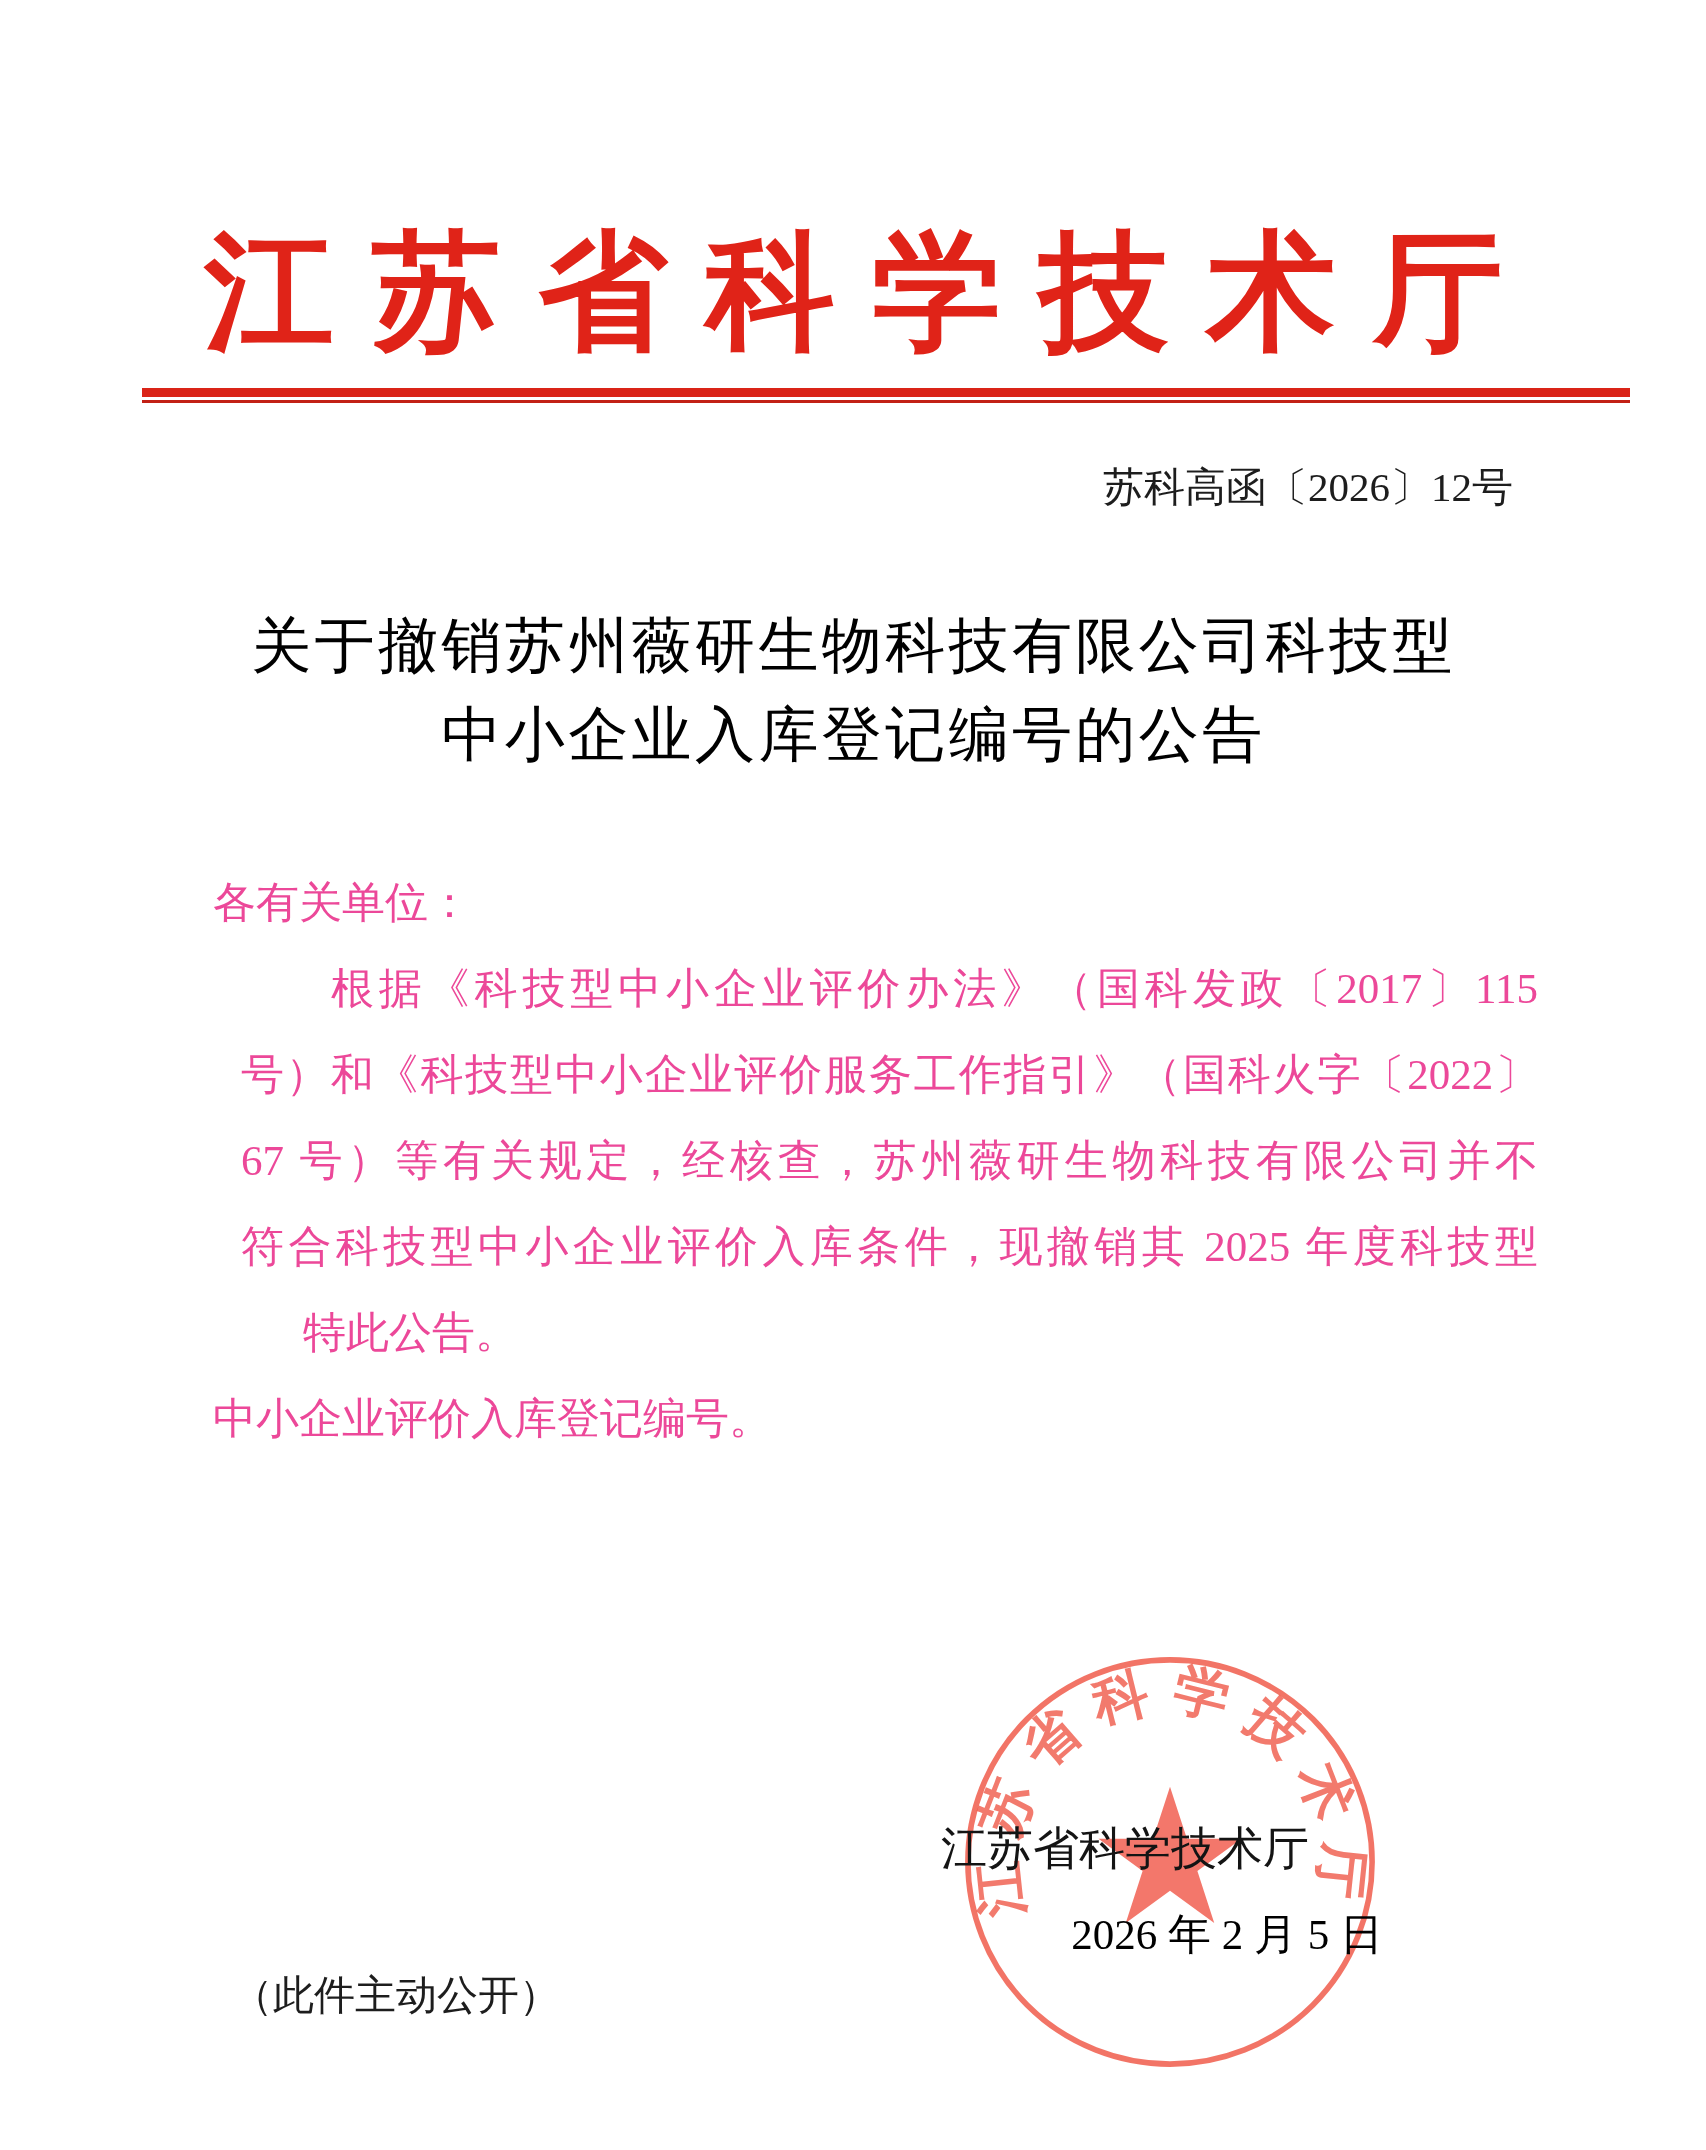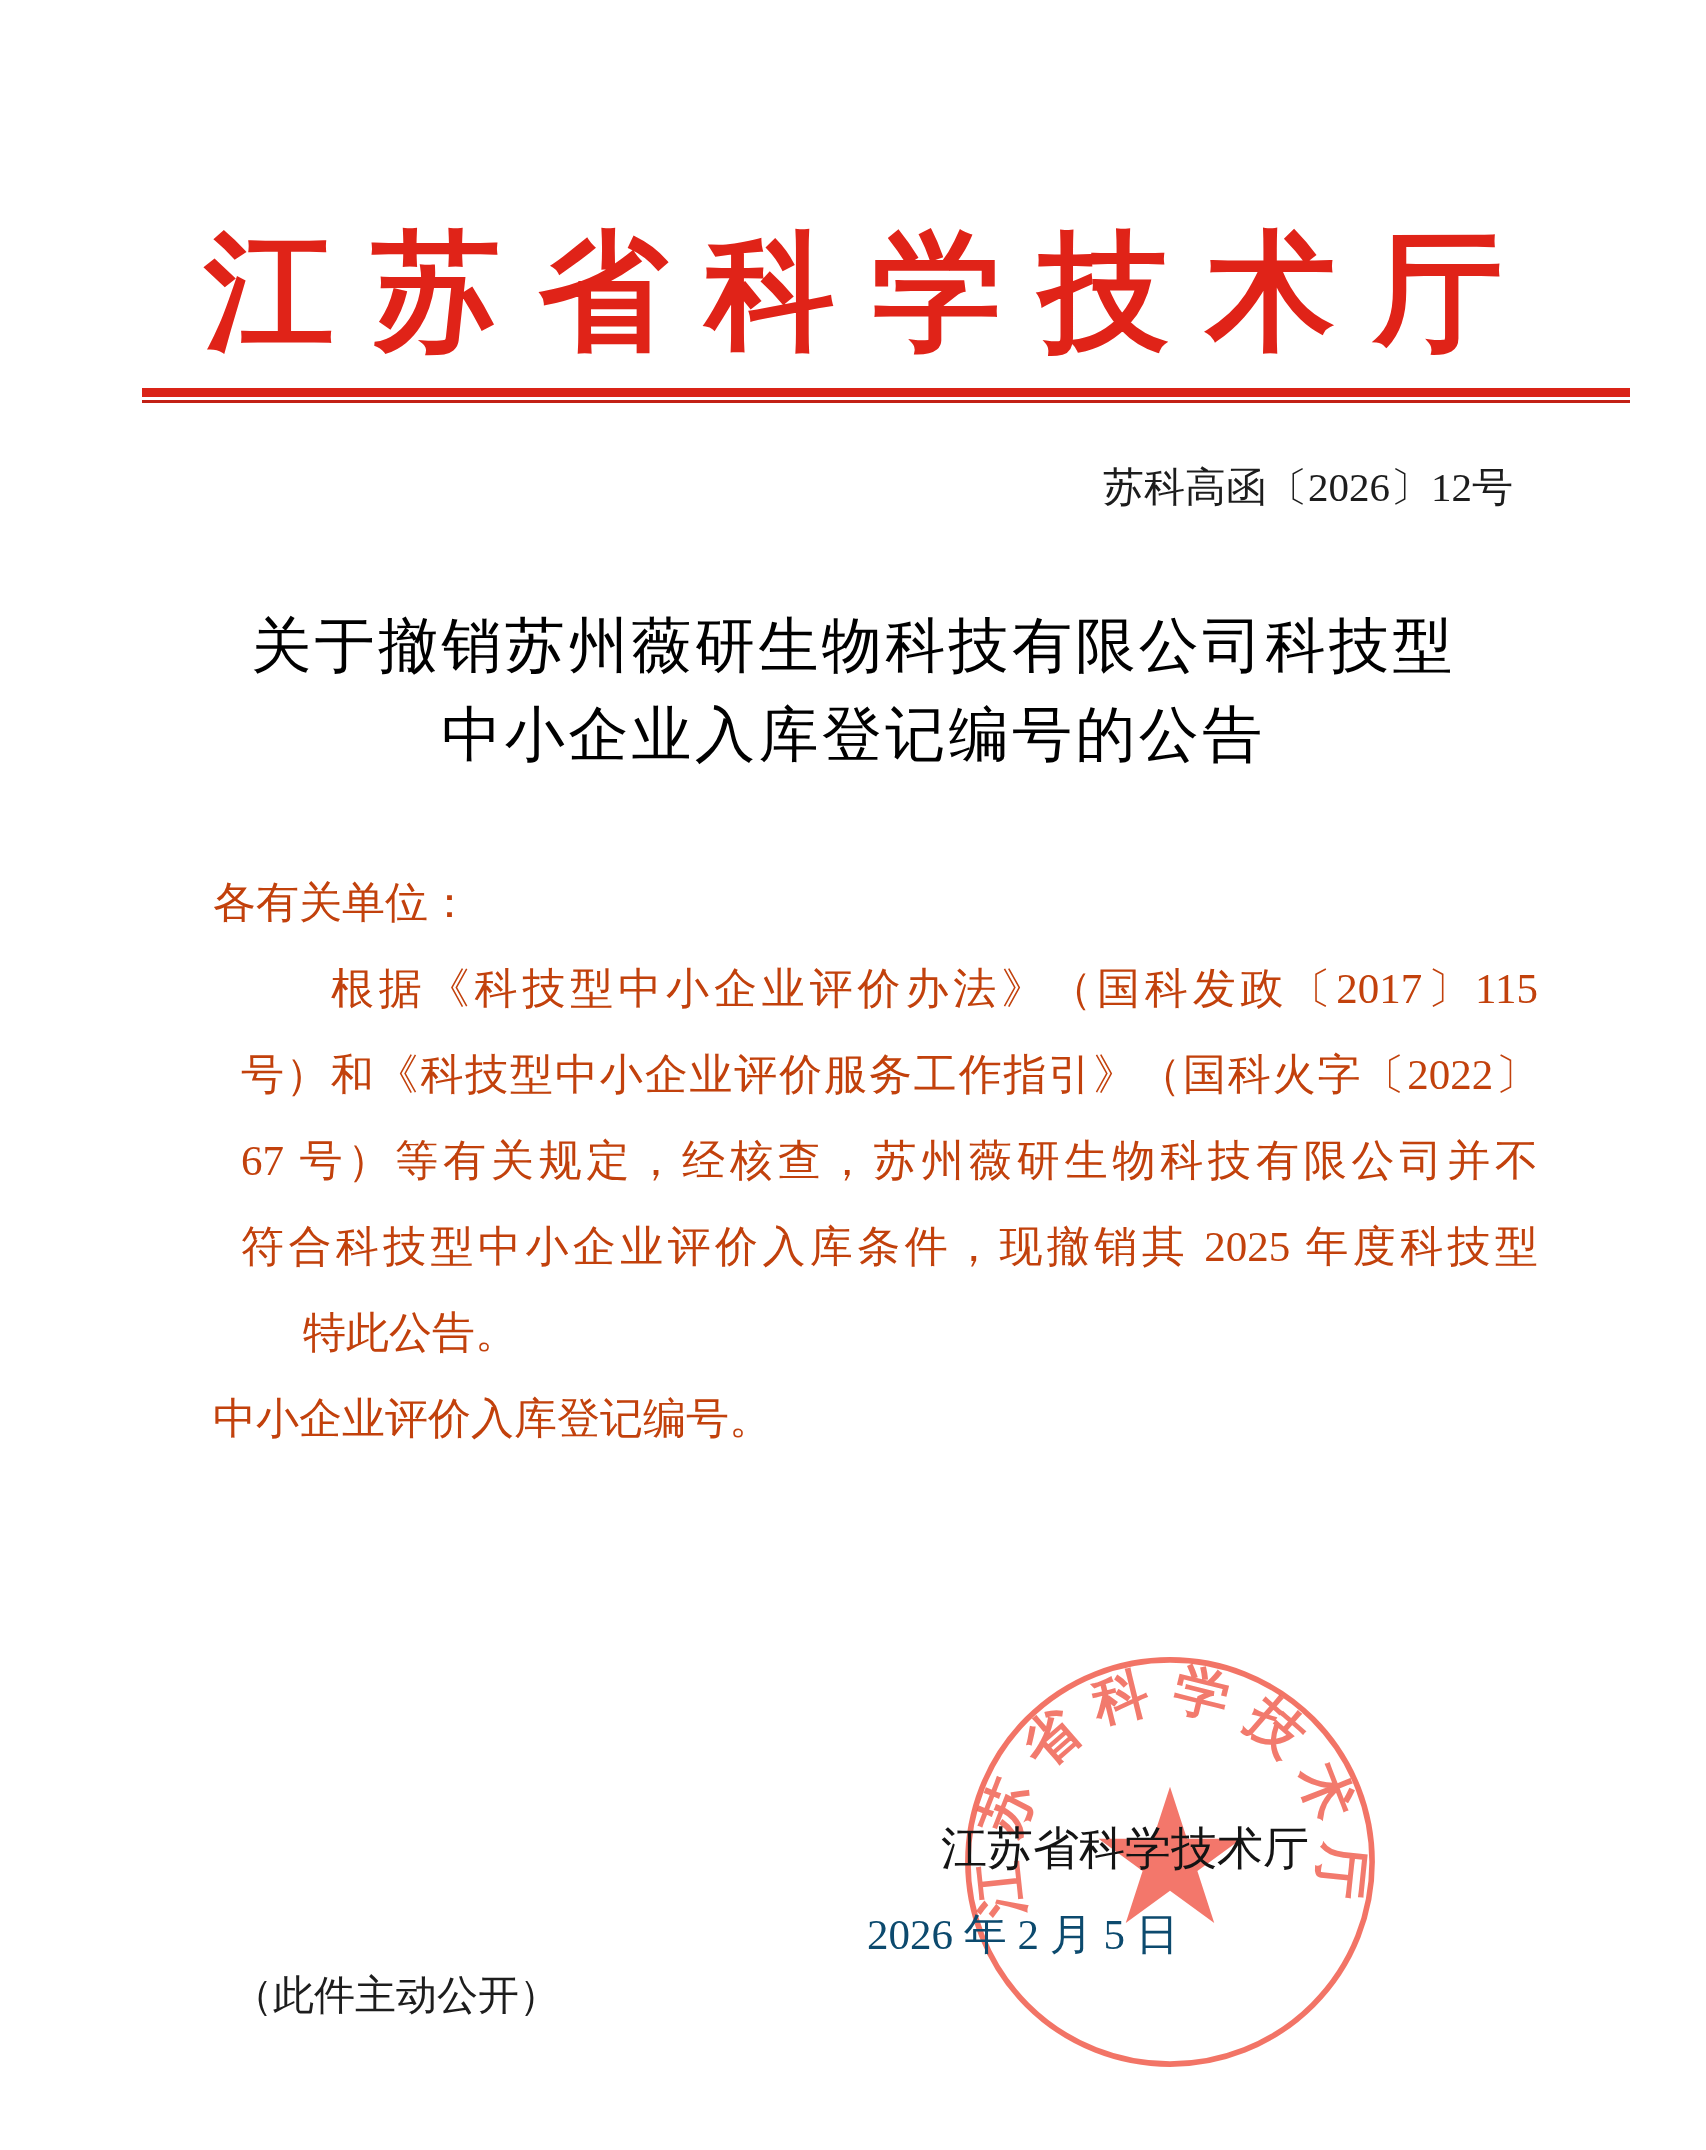--- a/index.html
+++ b/index.html
@@ -51,21 +51,21 @@
     letter-spacing: 3.4px;
     line-height: 89px;
     color: #000000;
   }
   
   .body-block {
     position: absolute;
     top: 860px; left: 213px; width: 1325px;
     font-size: 43px;
     line-height: 86px;
-    color: #c2410c;
+    color: #ec4899;
   }
   .body-line { height: 86px; white-space: nowrap; }
   .body-line.justify { white-space: normal; text-align: justify; text-align-last: justify; margin-left: 28px; }
   .body-line.indent { padding-left: 90px; }
   
   .seal {
     position: absolute;
     top: 1647px; left: 955px;
     width: 430px; height: 430px;
   }
@@ -74,24 +74,24 @@
     top: 1823px; left: 867px; width: 516px;
     text-align: center;
     font-size: 46px;
     line-height: 51px;
     color: #141414;
     white-space: nowrap;
   }
   .date-line {
     position: absolute;
     top: 1911px; left: 867px; width: 516px;
-    text-align: left;
+    text-align: right;
     font-size: 43px;
     line-height: 48px;
-    color: #0c4a6e;
+    color: #000000;
     white-space: nowrap;
   }
   .open-note {
     position: absolute;
     top: 1972px; left: 232px;
     font-size: 41px;
     line-height: 46px;
     color: #1d1d1d;
     white-space: nowrap;
   }

